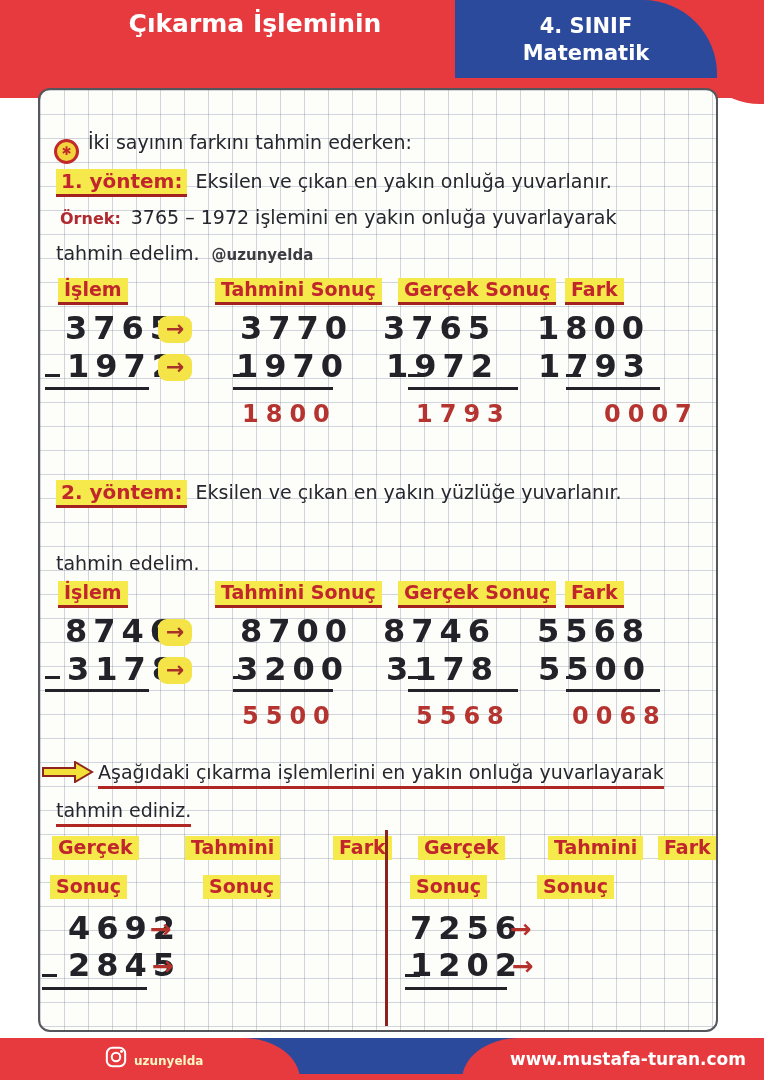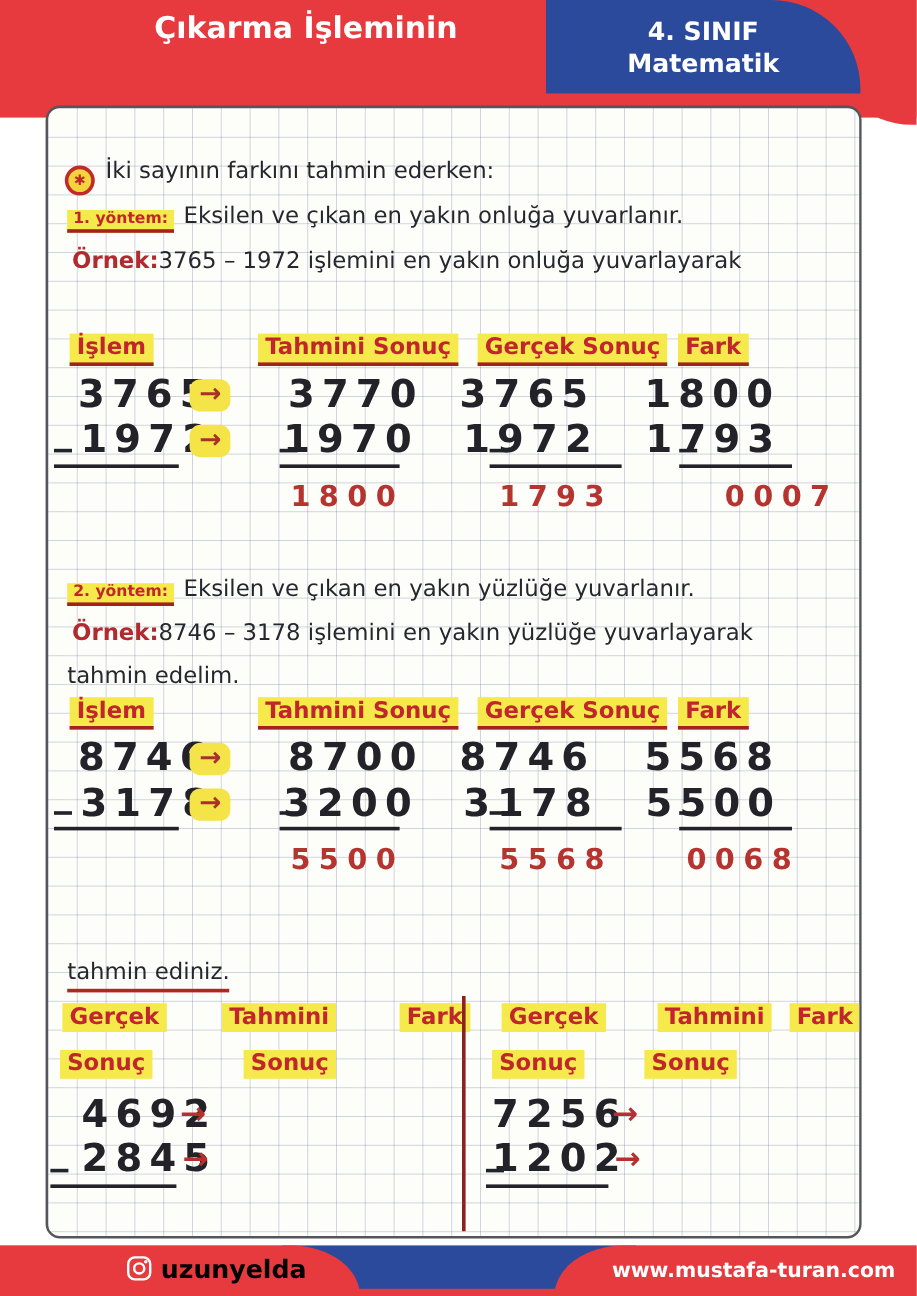--- a/index.html
+++ b/index.html
@@ -17,41 +17,41 @@
     border:2px solid #55555c; border-radius:12px;
     background-image:
       linear-gradient(to right, rgba(108,120,148,.30) 1px, transparent 1px),
       linear-gradient(to bottom, rgba(108,120,148,.30) 1px, transparent 1px);
     background-size:24px 24px; overflow:hidden; }
 
   .abs { position:absolute; white-space:nowrap; }
   .ink { color:#26262e; font-size:19px; font-weight:500; }
   .title-line { font-size:21px; font-weight:bold; color:#c0262c; background:#f6e94b; padding:2px 12px 3px; }
   .bullet { display:inline-flex; width:25px; height:25px; border:3px solid #c22a2a; border-radius:50%; background:#f2d43c; color:#c22a2a; font-size:12px; align-items:center; justify-content:center; margin-right:9px; vertical-align:-6px; }
-  .method { color:#c0262c; font-weight:bold; font-size:13px; background:#f6e94b; border-bottom:3px solid #a32220; padding:0 5px 1px; margin-right:8px; }
-  .ornek { color:#b02a30; font-weight:bold; font-size:19px; }
+  .method { color:#c0262c; font-weight:bold; font-size:20px; background:#f6e94b; border-bottom:3px solid #a32220; padding:0 5px 1px; margin-right:8px; }
+  .ornek { color:#b02a30; font-weight:bold; font-size:16px; margin-right:10px; }
   .watermark { color:#3c3c42; font-weight:bold; font-size:15px; margin-left:12px; }
 
   .colhdr { color:#c0262c; font-weight:bold; font-size:19px; background:#f6e94b; border-bottom:3px solid #a32220; padding:0 6px 2px; }
   .colhdr2 { color:#c0262c; font-weight:bold; font-size:19px; background:#f6e94b; padding:0 6px 2px; }
   .num { font-size:32px; font-weight:600; color:#222228; letter-spacing:6px; }
   .res { font-size:24px; font-weight:600; color:#b5342f; letter-spacing:7px; }
   .subline { border-bottom:3px solid #222228; }
   .subline .minus { position:absolute; left:0; top:0; width:15px; border-top:3px solid #222228; }
   .arrowhl { background:#f4e448; border-radius:9px; color:#a8322a; font-size:22px; font-weight:bold; padding:0 8px 1px; line-height:26px; }
   .arrowplain { color:#b5322c; font-size:26px; font-weight:bold; line-height:24px; }
   .prompt-underline { border-bottom:3px solid #b02622; padding-bottom:3px; }
   .divider { position:absolute; background:#8c221f; }
 
   
   .footer { position:absolute; left:0; top:1038px; width:764px; height:42px; background:#e63a3f; }
   .footer-blue { position:absolute; left:235px; top:0; width:295px; height:36px; background:#2b4a9b; z-index:1; }
   .footer-red-left { position:absolute; left:0; top:0; width:300px; height:42px; background:#e63a3f; border-top-right-radius:60px 44px; z-index:2; }
   .footer-red-right { position:absolute; left:462px; top:0; width:302px; height:42px; background:#e63a3f; border-top-left-radius:60px 44px; z-index:2; }
-  .footer-left-content { position:absolute; left:105px; top:8px; display:flex; align-items:flex-start; gap:7px; color:#000000; font-weight:bold; font-size:21px; z-index:3; }
+  .footer-left-content { position:absolute; left:105px; top:8px; display:flex; align-items:flex-end; gap:7px; color:#fef9c3; font-weight:bold; font-size:12px; z-index:3; }
   .footer-right-content { position:absolute; right:18px; top:11px; color:#fff; font-weight:bold; font-size:17px; z-index:3; }
 </style>
 </head>
 <body>
 
 <div class="canvas">
 
   <div class="band">
     <div class="band-tail"></div>
     <div class="header-title">
@@ -68,20 +68,23 @@
 
     <div class="abs ink" style="left:14px;top:41px;">
       <span class="bullet">✱</span><span>İki sayının farkını tahmin ederken:</span>
     </div>
 
     <div class="abs ink" style="left:16px;top:79px;">
       <span class="method">1. yöntem:</span><span>Eksilen ve çıkan en yakın onluğa yuvarlanır.</span>
     </div>
     <div class="abs ink" style="left:20px;top:116px;">
       <span class="ornek">Örnek:</span><span>3765 – 1972 işlemini en yakın onluğa yuvarlayarak</span>
+    </div>
+    <div class="abs ink" style="left:16px;top:152px;">
+      <span>tahmin edelim.</span><span class="watermark">@uzunyelda</span>
     </div>
 
     <span class="abs colhdr" style="left:18px;top:188px;">İşlem</span>
     <span class="abs colhdr" style="left:175px;top:188px;">Tahmini Sonuç</span>
     <span class="abs colhdr" style="left:358px;top:188px;">Gerçek Sonuç</span>
     <span class="abs colhdr" style="left:525px;top:188px;">Fark</span>
 
     <span class="abs num" style="left:25px;top:219px;">3765</span>
     <span class="abs arrowhl" style="left:118px;top:226px;">→</span>
     <span class="abs num" style="left:200px;top:219px;">3770</span>
@@ -107,23 +110,20 @@
         <div class="minus"></div>
       </div>
 
     <span class="abs res" style="left:202px;top:310px;">1800</span>
     <span class="abs res" style="left:376px;top:310px;">1793</span>
     <span class="abs res" style="left:564px;top:310px;">0007</span>
 
     <div class="abs ink" style="left:16px;top:390px;">
       <span class="method">2. yöntem:</span><span>Eksilen ve çıkan en yakın yüzlüğe yuvarlanır.</span>
     </div>
-    <div class="abs ink" style="left:20px;top:426px;">
-      <span class="ornek">Örnek:</span><span>8746 – 3178 işlemini en yakın yüzlüğe yuvarlayarak</span>
-    </div>
     <div class="abs ink" style="left:16px;top:462px;">
       <span>tahmin edelim.</span>
     </div>
 
     <span class="abs colhdr" style="left:18px;top:491px;">İşlem</span>
     <span class="abs colhdr" style="left:175px;top:491px;">Tahmini Sonuç</span>
     <span class="abs colhdr" style="left:358px;top:491px;">Gerçek Sonuç</span>
     <span class="abs colhdr" style="left:525px;top:491px;">Fark</span>
 
     <span class="abs num" style="left:25px;top:522px;">8746</span>
@@ -148,20 +148,25 @@
         <div class="minus"></div>
       </div>
     <div class="abs subline" style="left:526px;top:586px;width:94px;height:16px;">
         <div class="minus"></div>
       </div>
 
     <span class="abs res" style="left:202px;top:612px;">5500</span>
     <span class="abs res" style="left:376px;top:612px;">5568</span>
     <span class="abs res" style="left:532px;top:612px;">0068</span>
 
+    <div class="abs ink" style="left:2px;top:671px;">
+      <svg width="52" height="22" viewBox="0 0 52 22" style="vertical-align:-4px;margin-right:4px;">
+        <polygon points="1,7 33,7 33,1 50,11 33,21 33,15 1,15" fill="#f2e138" stroke="#8e2420" stroke-width="2"></polygon>
+      </svg><span class="prompt-underline">Aşağıdaki çıkarma işlemlerini en yakın onluğa yuvarlayarak</span>
+    </div>
     <div class="abs ink" style="left:16px;top:709px;">
       <span class="prompt-underline">tahmin ediniz.</span>
     </div>
 
     <span class="abs colhdr2" style="left:12px;top:746px;">Gerçek</span>
     <span class="abs colhdr2" style="left:145px;top:746px;">Tahmini</span>
     <span class="abs colhdr2" style="left:293px;top:746px;">Fark</span>
 
     <span class="abs colhdr2" style="left:378px;top:746px;">Gerçek</span>
     <span class="abs colhdr2" style="left:508px;top:746px;">Tahmini</span>

